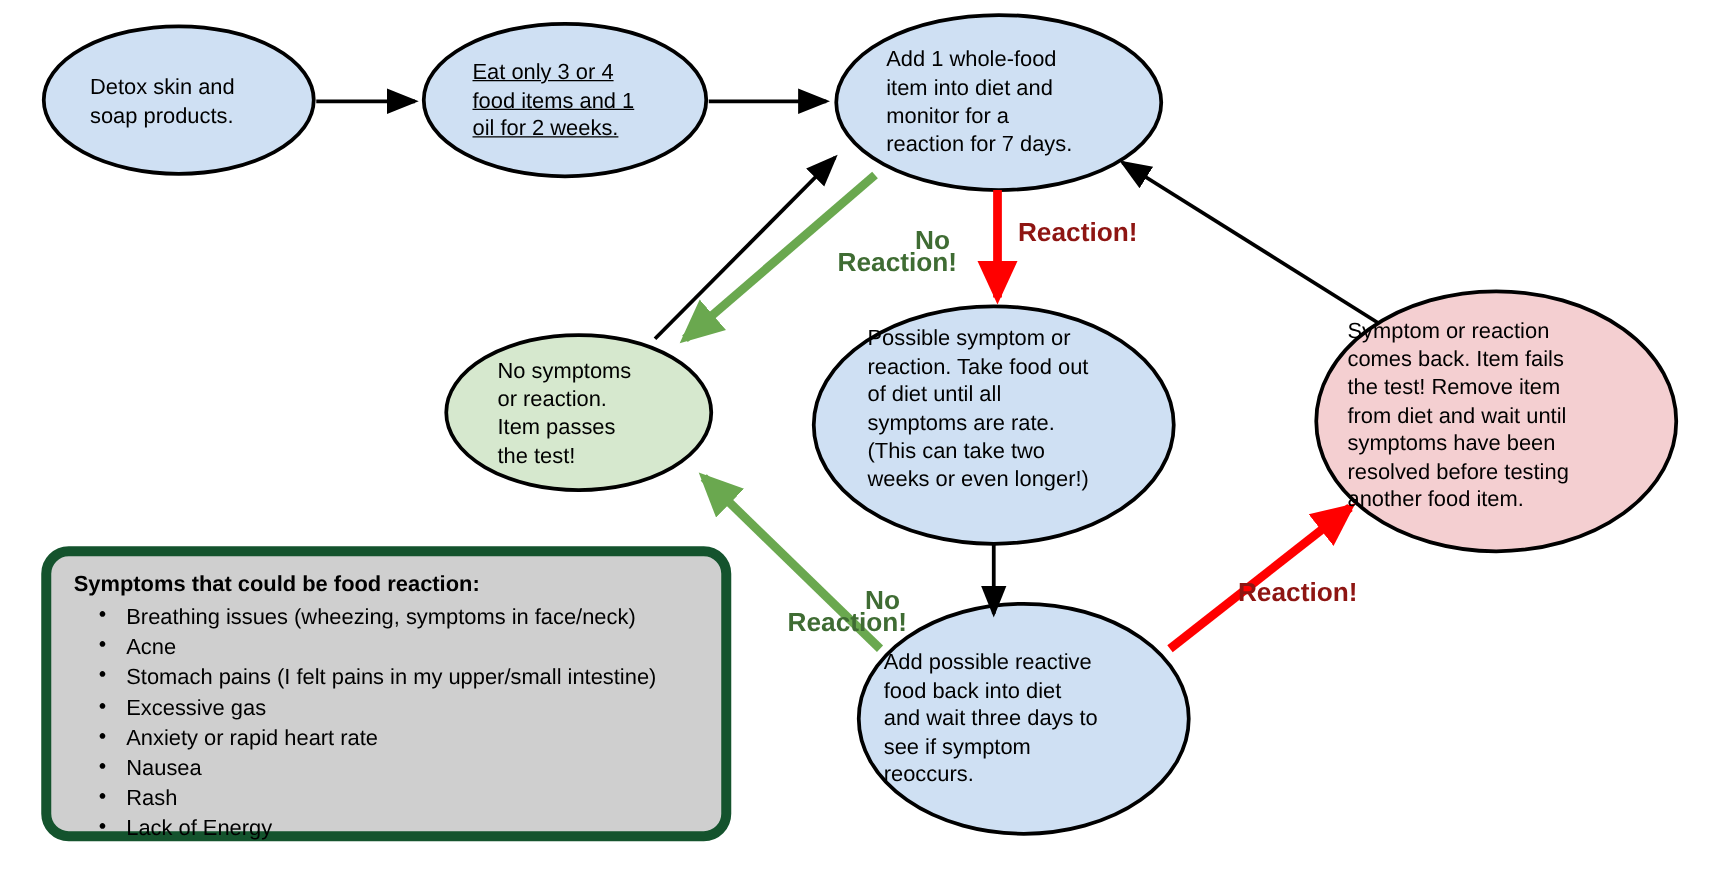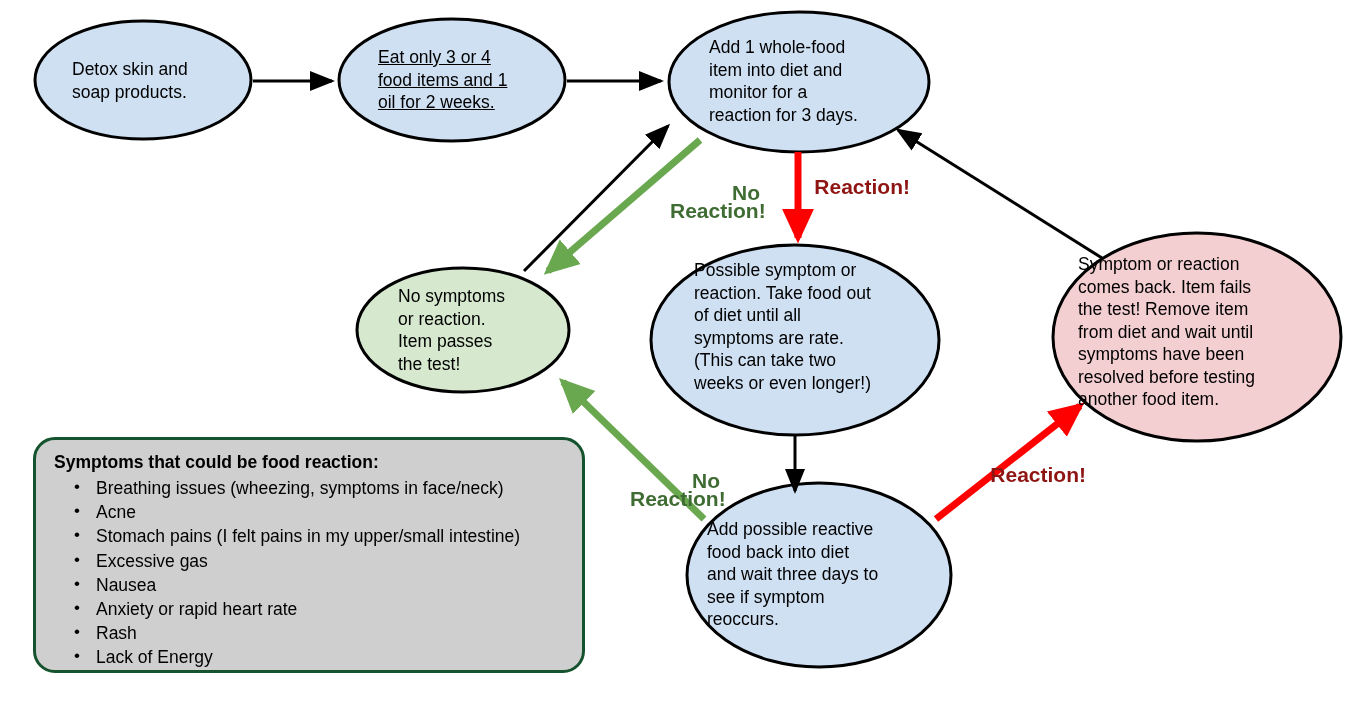--- a/index.html
+++ b/index.html
@@ -47,21 +47,21 @@
   .edge-label.red   { color: #8e1512; }
 
   
   #legend-box {
     position: absolute;
     left: 33px;
     top: 437px;
     width: 552px;
     height: 236px;
     background: #cfcfcf;
-    border: 3px solid #14532d;
+    border: 8px solid #14532d;
     border-radius: 22px;
     box-sizing: border-box;
   }
   #legend-title {
     position: absolute;
     left: 18px;
     top: 12px;
     font-size: 17.5px;
     font-weight: bold;
     color: #000000;
@@ -143,21 +143,21 @@
   <div class="node-label" style="left:72px; top:58px; width:160px;">Detox skin and
 soap products.</div>
 
   <div class="node-label" style="left:378px; top:46px; width:180px;text-decoration:underline;">Eat only 3 or 4
 food items and 1
 oil for 2 weeks.</div>
 
   <div class="node-label" style="left:709px; top:36px; width:200px;">Add 1 whole-food
 item into diet and
 monitor for a
-reaction for 3 days.</div>
+reaction for 7 days.</div>
 
   <div class="node-label" style="left:398px; top:285px; width:160px;">No symptoms
 or reaction.
 Item passes
 the test!</div>
 
   <div class="node-label" style="left:694px; top:259px; width:215px;">Possible symptom or
 reaction. Take food out
 of diet until all
 symptoms are rate.
@@ -188,20 +188,20 @@
 
   <div class="edge-label red" style="left:986px; top:466px; width:100px;">Reaction!</div>
 
   <div id="legend-box">
     <div id="legend-title">Symptoms that could be food reaction:</div>
     <ul id="legend-list">
       <li>Breathing issues (wheezing, symptoms in face/neck)</li>
       <li>Acne</li>
       <li>Stomach pains (I felt pains in my upper/small intestine)</li>
       <li>Excessive gas</li>
+      <li>Anxiety or rapid heart rate</li>
       <li>Nausea</li>
-      <li>Anxiety or rapid heart rate</li>
       <li>Rash</li>
       <li>Lack of Energy</li>
     </ul>
   </div>
 
 </div>
 
 </body></html>

